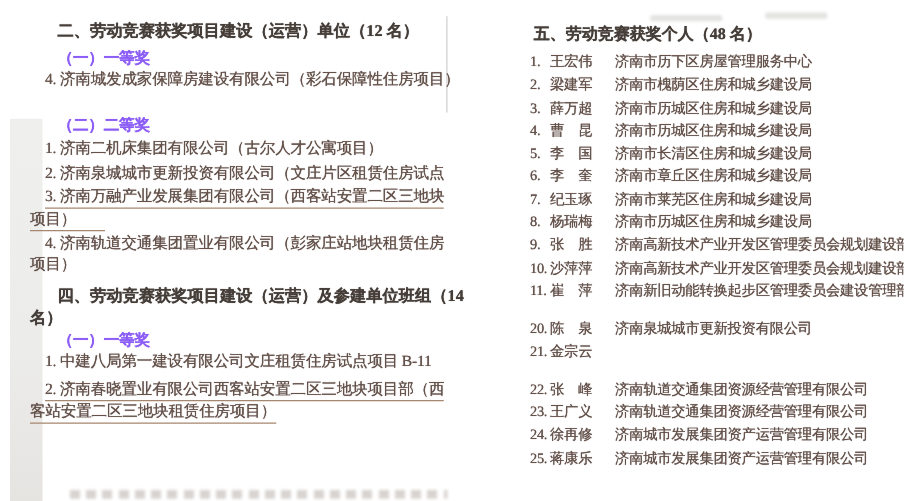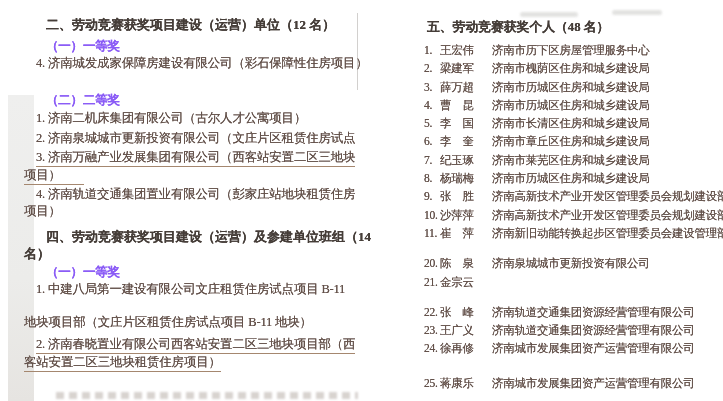--- a/index.html
+++ b/index.html
@@ -61,21 +61,20 @@
       <div class="line item" style="margin-top: 1px;"><span class="txt">1. 济南二机床集团有限公司（古尔人才公寓项目）</span></div>
       <div class="line item" style="margin-top: 3px;"><span class="txt">2. 济南泉城城市更新投资有限公司（文庄片区租赁住房试点</span></div>
       <div class="line item u" style="margin-top: 2px;"><span class="txt">3. 济南万融产业发展集团有限公司（西客站安置二区三地块</span></div>
       <div class="line wrap u u-ext" style="margin-top: 0px;"><span class="txt">项目）</span></div>
       <div class="line item" style="margin-top: 1px;"><span class="txt">4. 济南轨道交通集团置业有限公司（彭家庄站地块租赁住房</span></div>
       <div class="line wrap" style="margin-top: 0px;"><span class="txt">项目）</span></div>
       <div class="line heading" style="margin-top: 8px;"><span class="txt">四、劳动竞赛获奖项目建设（运营）及参建单位班组（14</span></div>
       <div class="line heading-wrap" style="margin-top: 0px;"><span class="txt">名）</span></div>
       <div class="line sub" style="margin-top: 2px;"><span class="txt">（一）一等奖</span></div>
       <div class="line item" style="margin-top: 0px;"><span class="txt">1. 中建八局第一建设有限公司文庄租赁住房试点项目 B-11</span></div>
-      <div class="line wrap" style="margin-top: 16px;"><span class="txt">地块项目部（文庄片区租赁住房试点项目 B-11 地块）</span></div>
       <div class="line item u" style="margin-top: 5px;"><span class="txt">2. 济南春晓置业有限公司西客站安置二区三地块项目部（西</span></div>
       <div class="line wrap u" style="margin-top: 0px;"><span class="txt">客站安置二区三地块租赁住房项目）</span></div>
     </div>
 
   <div class="page-right">
     <div class="heading">五、劳动竞赛获奖个人（48 名）</div>
     <div>
 
     <div class="entry" style="margin-top: 5px;">
           <span class="e-no">1.</span>
@@ -149,21 +148,21 @@
         <div class="entry" style="margin-top: 0px;">
           <span class="e-no">23.</span>
           <span class="e-name">王广义</span>
           <span class="e-org">济南轨道交通集团资源经营管理有限公司</span>
         </div>
         <div class="entry" style="margin-top: 0px;">
           <span class="e-no">24.</span>
           <span class="e-name">徐再修</span>
           <span class="e-org">济南城市发展集团资产运营管理有限公司</span>
         </div>
-        <div class="entry" style="margin-top: 16px;">
+        <div class="entry" style="margin-top: 0px;">
           <span class="e-no">25.</span>
           <span class="e-name">蒋康乐</span>
           <span class="e-org">济南城市发展集团资产运营管理有限公司</span>
         </div>
       </div>
   </div>
 
   <div class="ghost-line"></div>
 
 </div>

